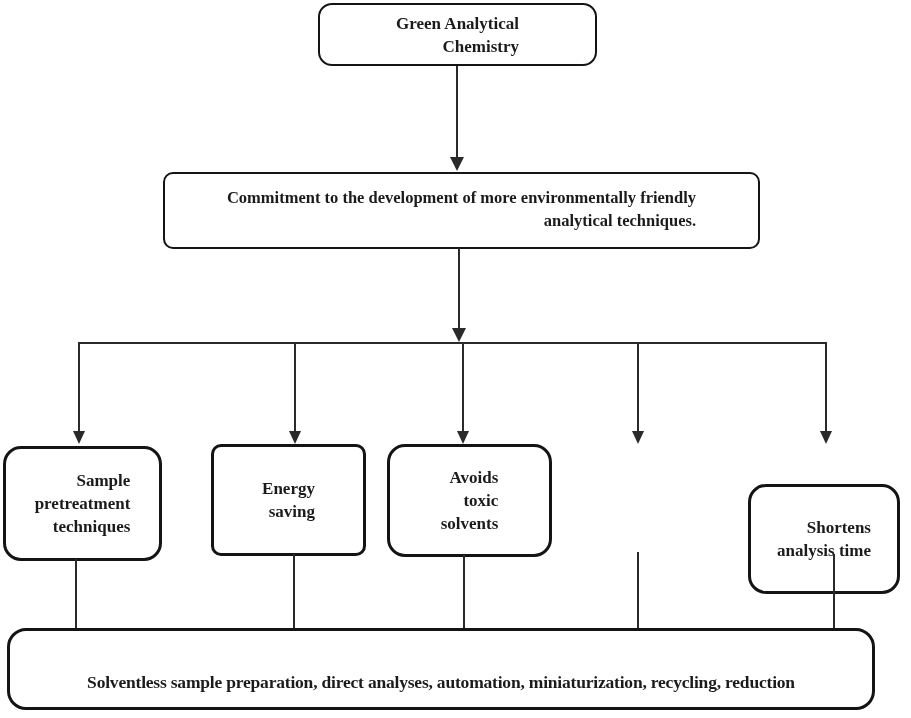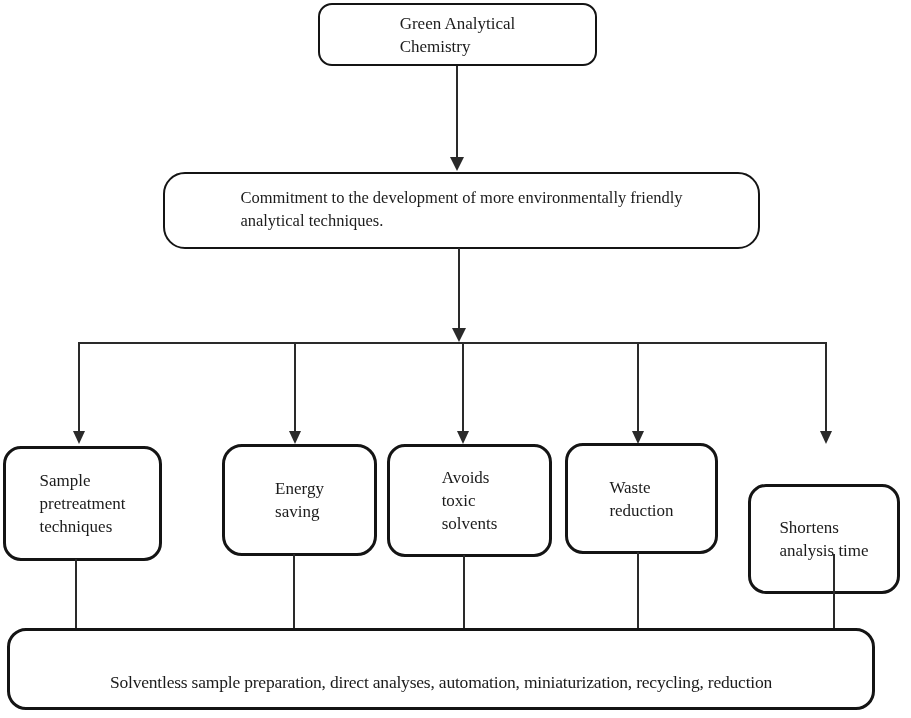--- a/index.html
+++ b/index.html
@@ -19,21 +19,22 @@
     overflow: hidden;
   }
   .node {
     position: absolute;
     box-sizing: border-box;
     border: 3px solid var(--box-border);
     background: var(--fill);
     display: flex;
     align-items: center;
     justify-content: center;
-    text-align: left;
+    text-align: right;
+    font-weight: bold;
   }
   .node .label {
     white-space: pre-line;
     font-size: 17px;
     line-height: 23px;
   }
   .node.commitment .label { font-size: 16.5px; line-height: 23px; padding-bottom: 4px; }
   .node.summary .label { font-size: 17.5px; line-height: 21px; padding: 0 26px 6px 26px; letter-spacing: -0.2px; margin-top: 32px; }
   .vline { position: absolute; background: var(--line); }
   .hline { position: absolute; background: var(--line); }
@@ -56,21 +57,21 @@
 <div class="canvas">
 
   <div class="node" style="left:318px; top:3px; width:279px; height:63px; border-radius:14px; border-width:2.5px;">
     <span class="label">Green Analytical
 Chemistry</span>
   </div>
 
   <div class="vline" style="left:456px; top:66px; width:2px; height:92px;"></div>
   <div class="arrowhead" style="left:450px; top:157px;"></div>
 
-  <div class="node commitment" style="left:163px; top:172px; width:597px; height:77px; border-radius:22px; border-width:2.5px;">
+  <div class="node commitment" style="left:163px; top:172px; width:597px; height:77px; border-radius:10px; border-width:2.5px;">
     <span class="label">Commitment to the development of more environmentally friendly
 analytical techniques.</span>
   </div>
 
   <div class="vline" style="left:458px; top:248px; width:2px; height:81px;"></div>
   <div class="arrowhead" style="left:452px; top:328px;"></div>
 
   <div class="hline" style="left:78px; top:342px; width:749px; height:2px;"></div>
 
   <div class="vline" style="left:78px;  top:343px; width:1.5px; height:88px;"></div>
@@ -87,35 +88,31 @@
 
   <div class="vline" style="left:825px; top:343px; width:1.5px; height:88px;"></div>
   <div class="arrowhead sm" style="left:819.5px; top:431px;"></div>
 
   <div class="node" style="left:3px; top:446px; width:159px; height:115px; border-radius:18px;">
     <span class="label">Sample
 pretreatment
 techniques</span>
   </div>
 
-  <div class="node" style="left:222px; top:444px; width:155px; height:112px; border-radius:20px;">
+  <div class="node" style="left:211px; top:444px; width:155px; height:112px; border-radius:10px;">
     <span class="label">Energy
 saving</span>
   </div>
 
   <div class="node" style="left:387px; top:444px; width:165px; height:113px; border-radius:18px;">
     <span class="label">Avoids
 toxic
 solvents</span>
   </div>
 
-  <div class="node" style="left:565px; top:443px; width:153px; height:111px; border-radius:18px;">
-    <span class="label">Waste
-reduction</span>
-  </div>
 
   <div class="node" style="left:748px; top:444px; width:152px; height:110px; border-radius:18px;margin-top:40px;">
     <span class="label">Shortens
 analysis time</span>
   </div>
 
   <div class="vline" style="left:75px;  top:559px; width:1.5px; height:69px;"></div>
   <div class="vline" style="left:293px; top:554px; width:1.5px; height:74px;"></div>
   <div class="vline" style="left:463px; top:555px; width:1.5px; height:73px;"></div>
   <div class="vline" style="left:637px; top:552px; width:1.5px; height:76px;"></div>

